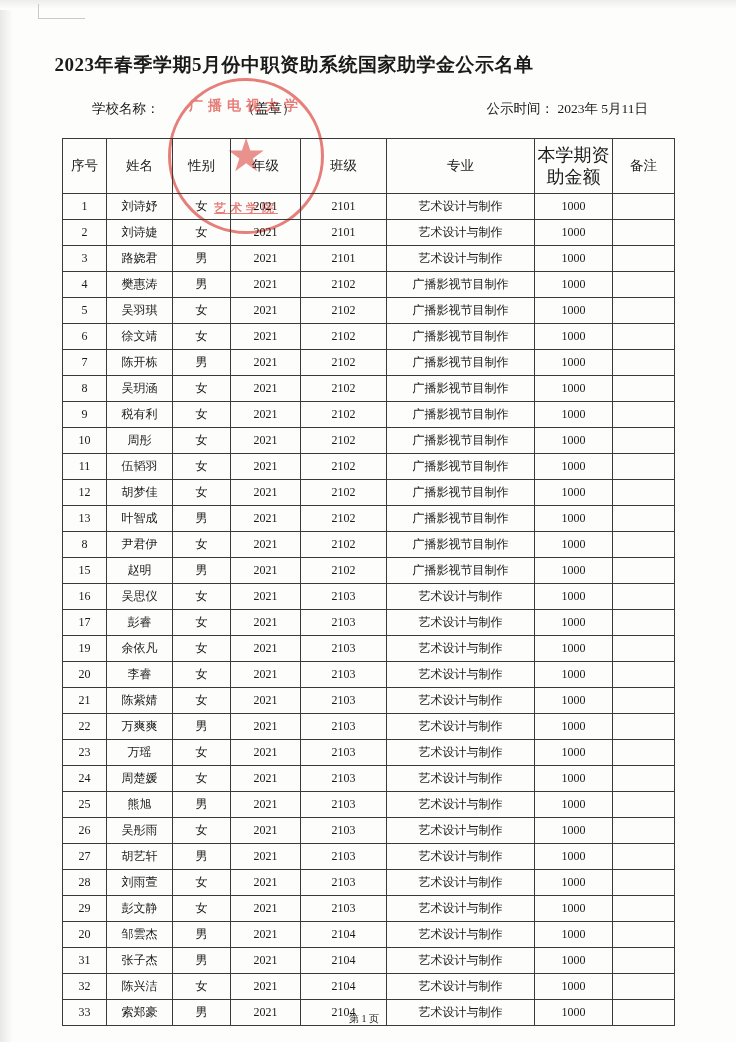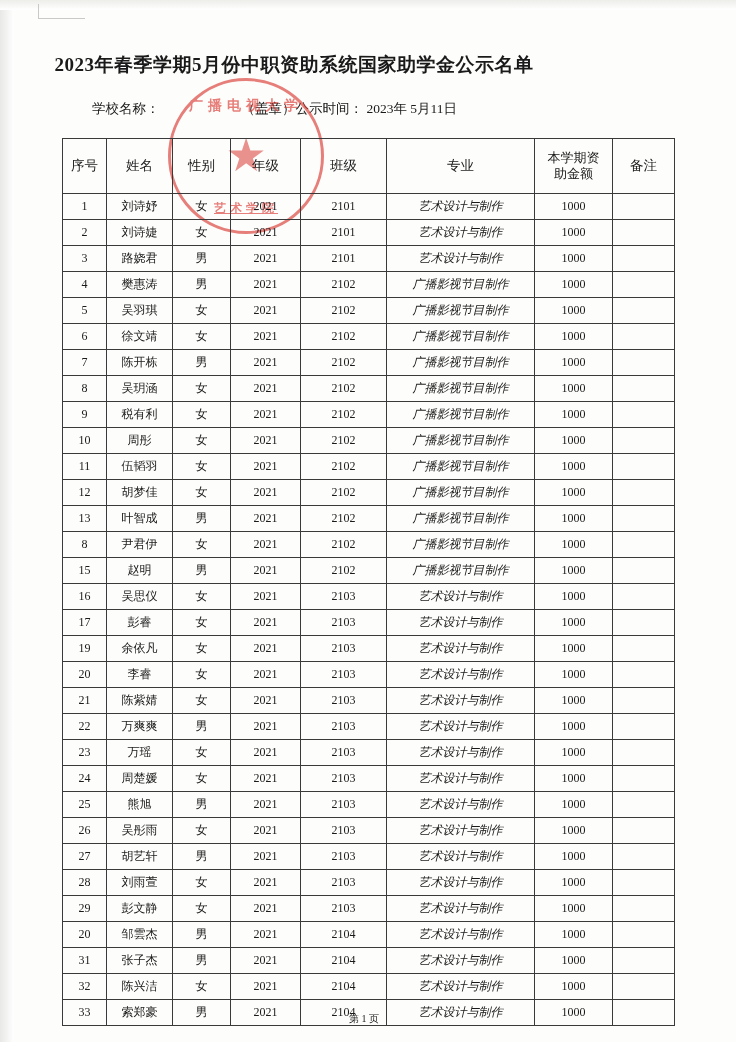--- a/index.html
+++ b/index.html
@@ -54,20 +54,21 @@
     letter-spacing: 0.5px;
     font-family: "Liberation Serif", "DejaVu Serif", serif;
   }
 
   .meta-row {
     position: absolute;
     top: 100px;
     left: 92px;
     width: 556px;
     display: flex;
+    justify-content: space-between;
     font-size: 13.5px;
   }
   .meta-left {
     display: flex;
     align-items: baseline;
     gap: 2px;
   }
   .school-blank {
     display: inline-block;
     min-width: 78px;
@@ -137,25 +138,25 @@
   .col-name  { width: 66px; }
   .col-sex   { width: 58px; }
   .col-grade { width: 70px; }
   .col-class { width: 86px; }
   .col-major { width: 148px; }
   .col-amt   { width: 78px; }
   .col-note  { width: 62px; }
 
   td.idx, td.sex, td.grade, td.cls, td.amt { font-size: 11.5px; }
   td.name { font-size: 12.5px; }
-  td.major { font-size: 12px; font-style: italic; }
+  td.major { font-size: 12px; }
 
   .amt-head {
     line-height: 1.25;
-    font-size: 13px;
+    font-size: 18px;
   }
 
   .footer {
     position: absolute;
     left: 0;
     bottom: 16px;
     width: 728px;
     text-align: center;
     font-size: 10px;
   }

